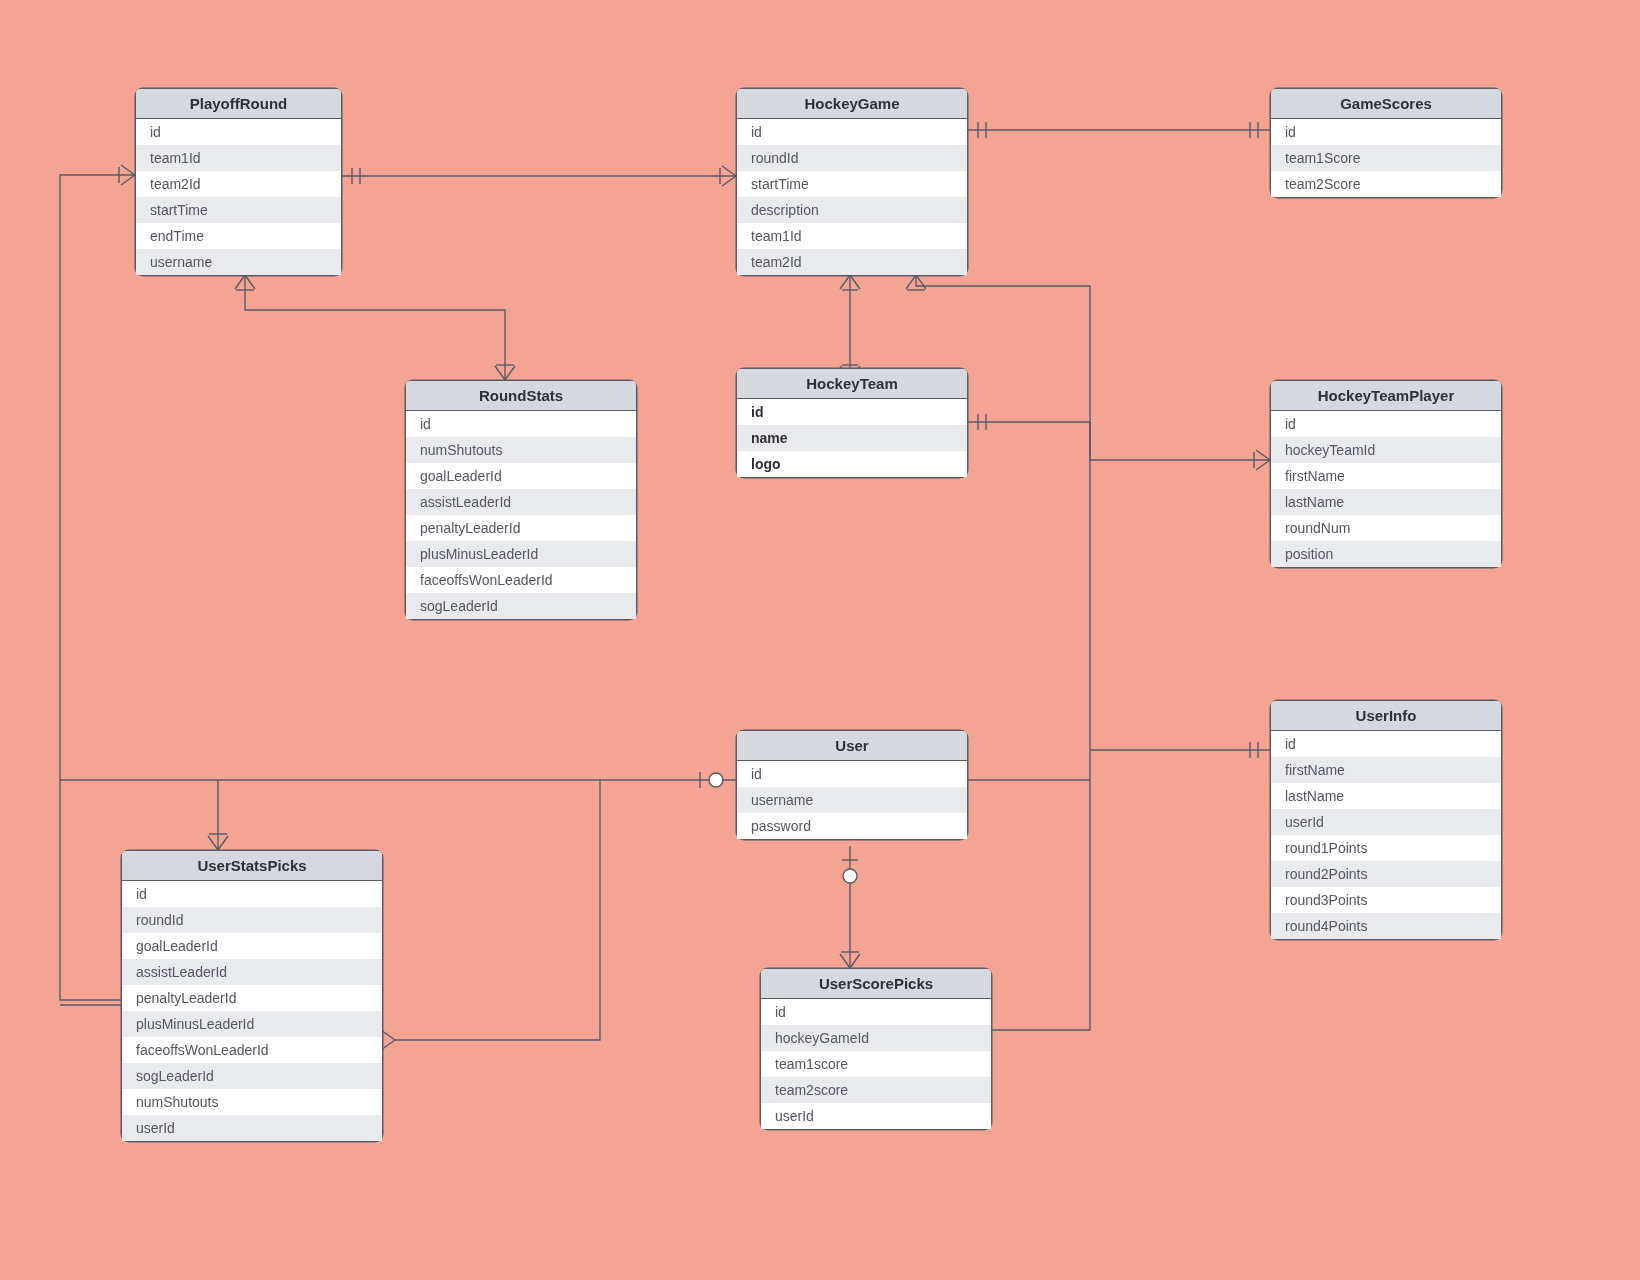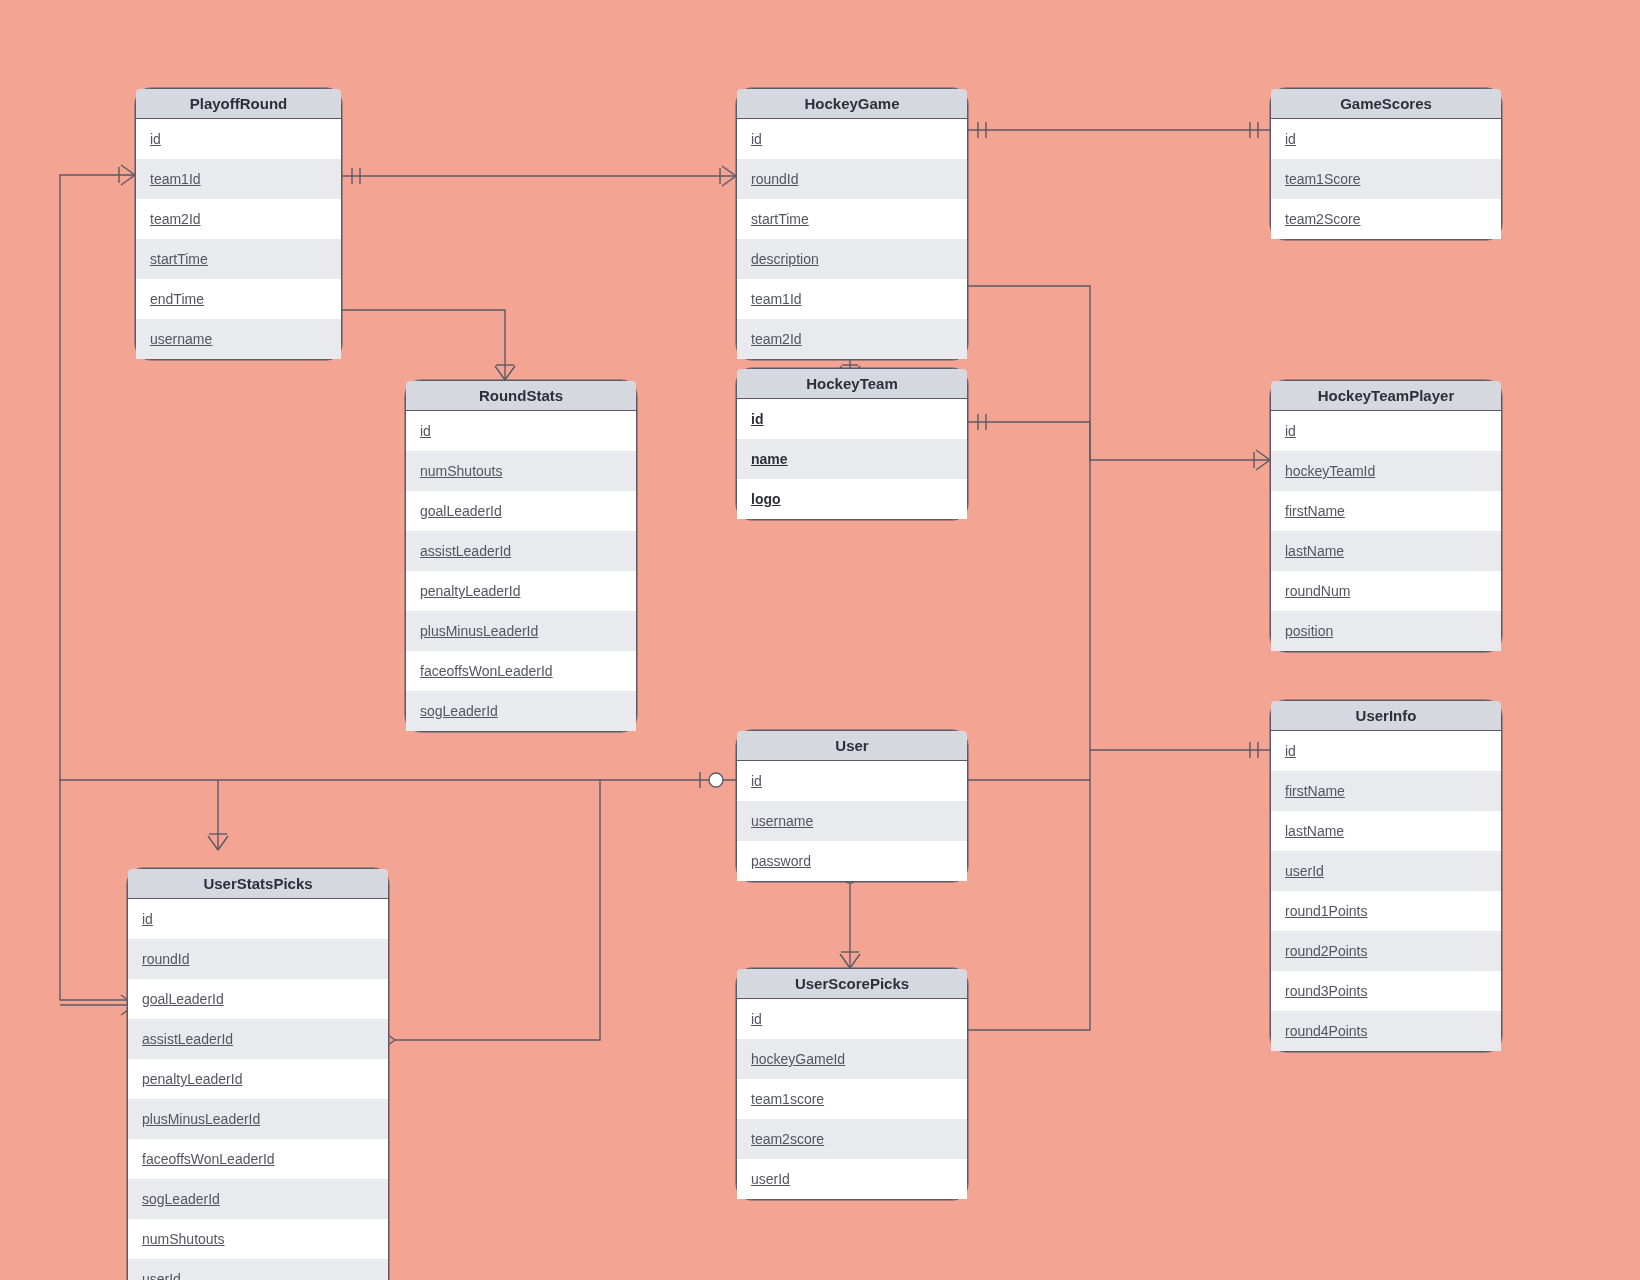--- a/index.html
+++ b/index.html
@@ -9,40 +9,39 @@
     font-family: -apple-system, BlinkMacSystemFont, "Segoe UI", Helvetica, Arial, sans-serif;
     width: 1640px;
     height: 1280px;
     position: relative;
     overflow: hidden;
   }
   .entity {
     position: absolute;
     border: 1px solid #5a5a66;
     background: #fff;
-    border-radius: 16px;
+    border-radius: 8px;
     box-shadow: 0 0 0 0.5px #5a5a66;
   }
   .entity-header {
     background: #d6d8e0;
     padding: 6px 12px;
     font-weight: 600;
     font-size: 15px;
     color: #2f2f38;
     text-align: center;
     border-bottom: 1px solid #5a5a66;
     border-top-left-radius: 4px;
     border-top-right-radius: 4px;
   }
   .entity-row {
-    padding: 12px 14px;
+    padding: 5px 14px;
     font-size: 14px;
     color: #555560;
     border-top: 0;
-    text-decoration: underline;
   }
   .entity-row:nth-child(odd) {
     background: #e9eaee;
   }
   .entity-row:nth-child(even) {
     background: #ffffff;
   }
   .entity-row.bold {
     font-weight: 600;
     color: #2f2f38;
@@ -236,34 +235,34 @@
   <div class="entity-row">id</div>
   <div class="entity-row">firstName</div>
   <div class="entity-row">lastName</div>
   <div class="entity-row">userId</div>
   <div class="entity-row">round1Points</div>
   <div class="entity-row">round2Points</div>
   <div class="entity-row">round3Points</div>
   <div class="entity-row">round4Points</div>
 </div>
 
-<div class="entity" style="left:127px; top:850px; width:260px;margin-top:18px;">
+<div class="entity" style="left:121px; top:850px; width:260px;">
   <div class="entity-header">UserStatsPicks</div>
   <div class="entity-row">id</div>
   <div class="entity-row">roundId</div>
   <div class="entity-row">goalLeaderId</div>
   <div class="entity-row">assistLeaderId</div>
   <div class="entity-row">penaltyLeaderId</div>
   <div class="entity-row">plusMinusLeaderId</div>
   <div class="entity-row">faceoffsWonLeaderId</div>
   <div class="entity-row">sogLeaderId</div>
   <div class="entity-row">numShutouts</div>
   <div class="entity-row">userId</div>
 </div>
 
-<div class="entity" style="left:736px; top:968px; width:230px;">
+<div class="entity" style="left:760px; top:968px; width:230px;">
   <div class="entity-header">UserScorePicks</div>
   <div class="entity-row">id</div>
   <div class="entity-row">hockeyGameId</div>
   <div class="entity-row">team1score</div>
   <div class="entity-row">team2score</div>
   <div class="entity-row">userId</div>
 </div>
 
 </body></html>

